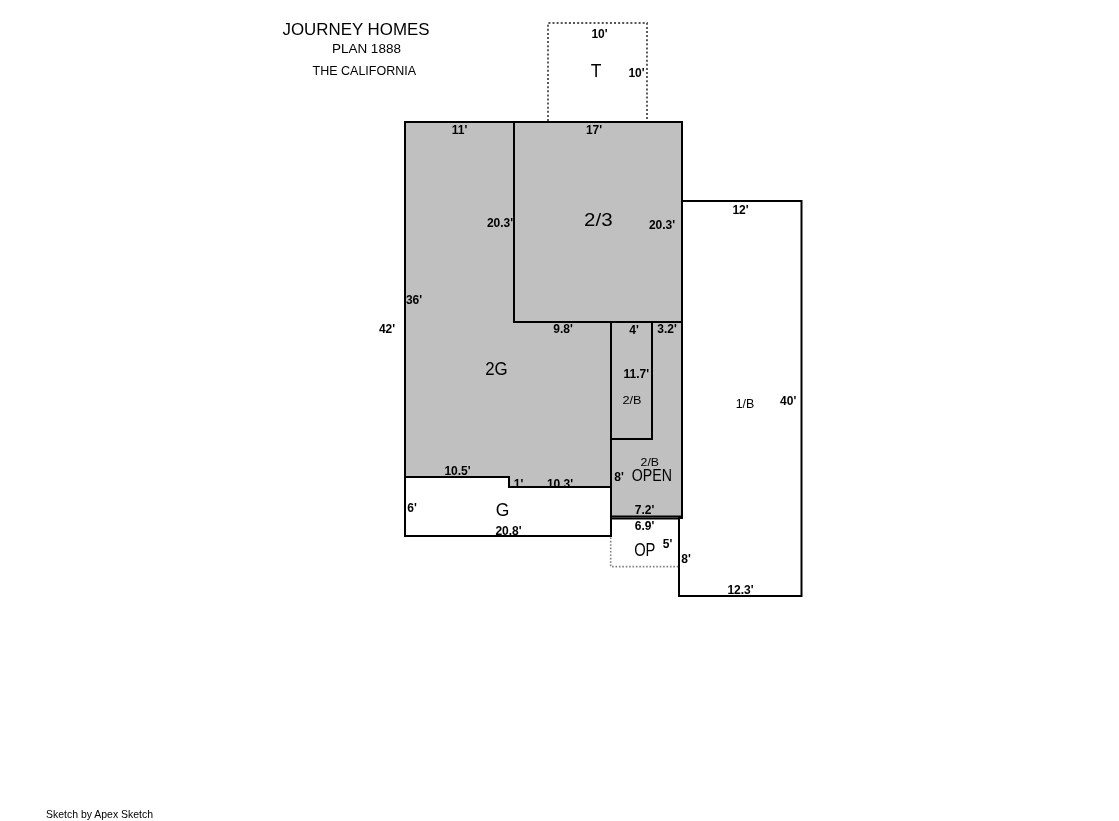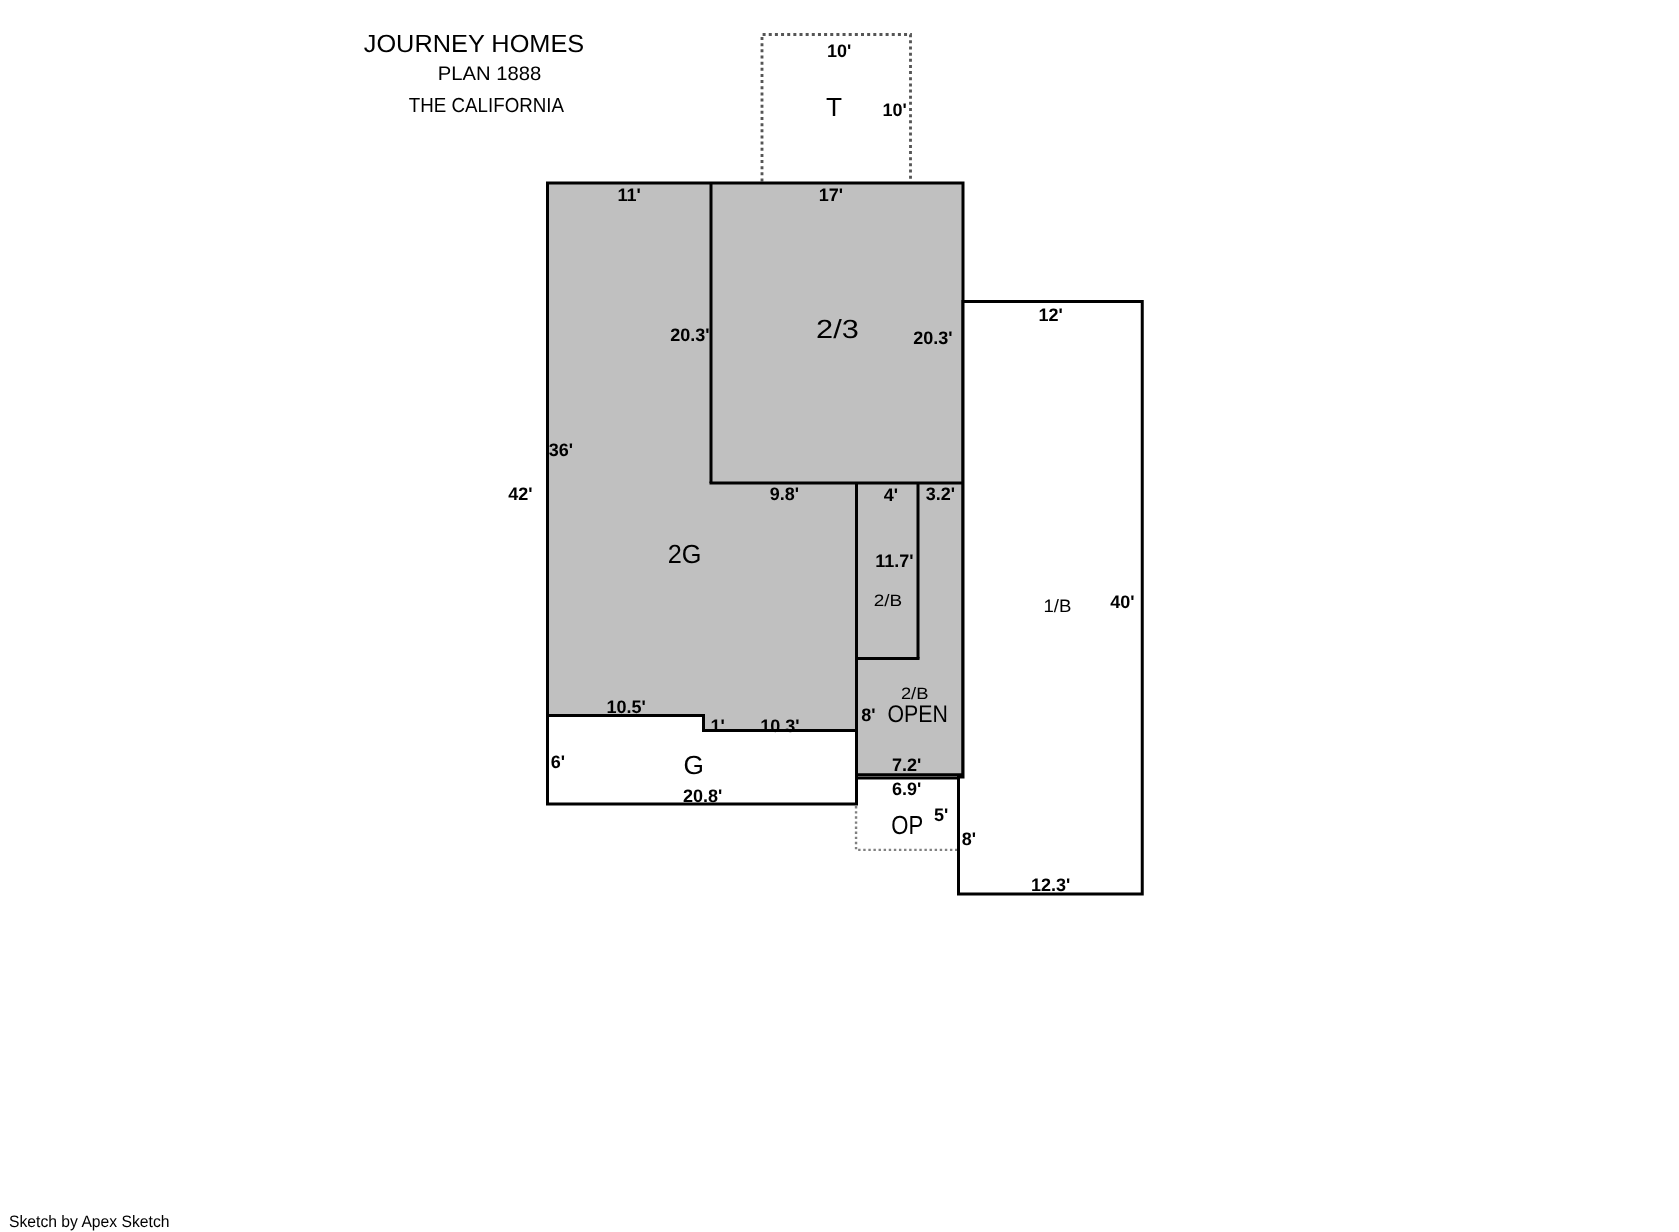--- a/index.html
+++ b/index.html
@@ -1,17 +1,17 @@
 <!DOCTYPE html>
 <html><head>
 <meta charset="utf-8">
 <style>
   html,body{margin:0;padding:0;background:#ffffff;}
   .page{position:relative;width:1028px;height:821px;background:#ffffff;overflow:hidden;
-        font-family:"Liberation Sans", sans-serif;}
+        font-family:"Liberation Sans", sans-serif;padding-left:40px;}
   svg text{font-family:"Liberation Sans", sans-serif;fill:#000000;}
   .dim{font-size:12px;font-weight:bold;}
   .room{font-size:17.5px;}
 </style>
 </head>
 <body>
 <div class="page">
 <svg width="1119" height="821" viewBox="0 0 1119 821" xmlns="http://www.w3.org/2000/svg">
 
   <text x="316" y="34.6" font-size="16.5" text-anchor="middle" textLength="147" lengthAdjust="spacingAndGlyphs">JOURNEY HOMES</text>

